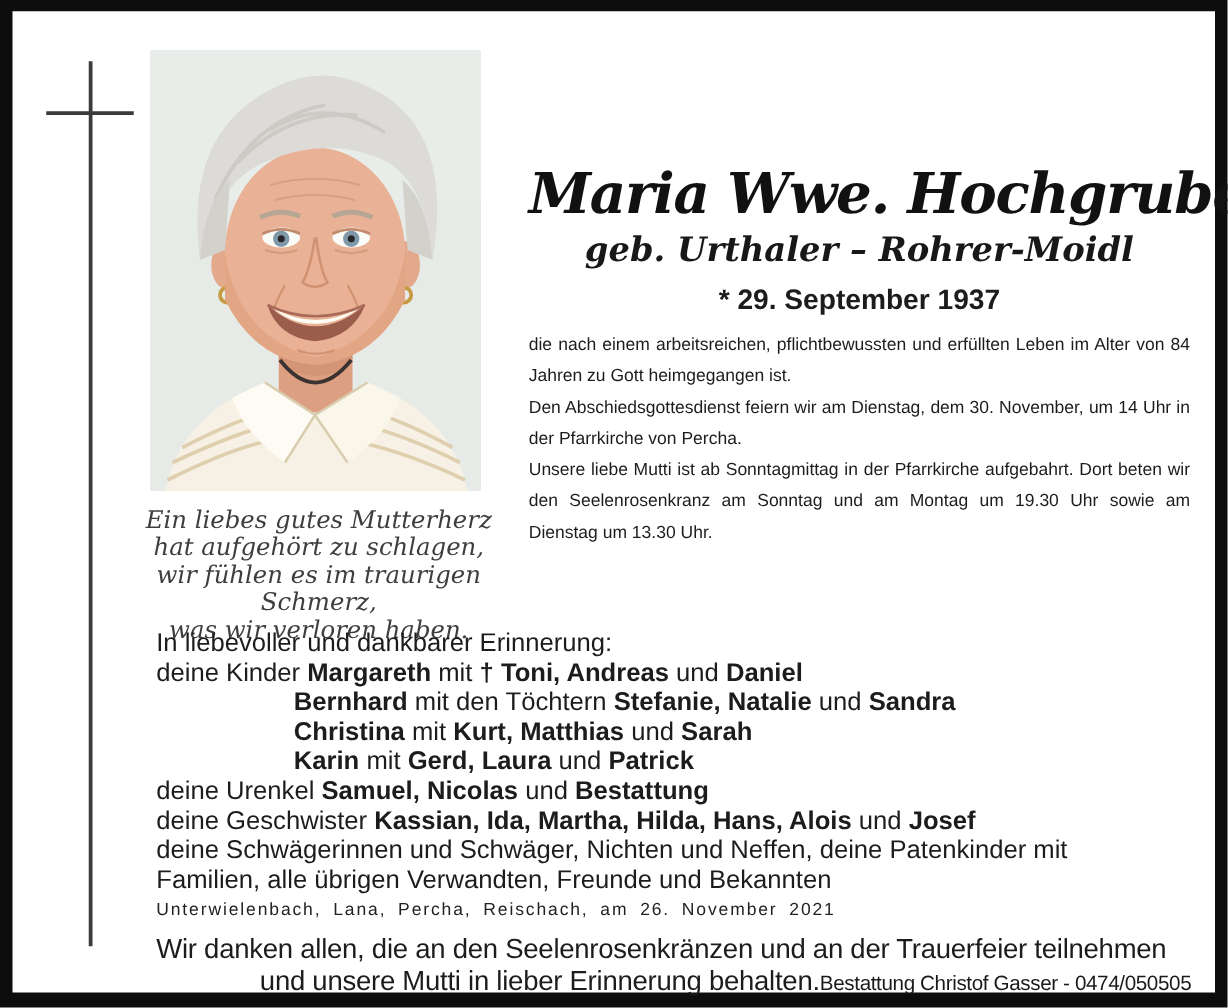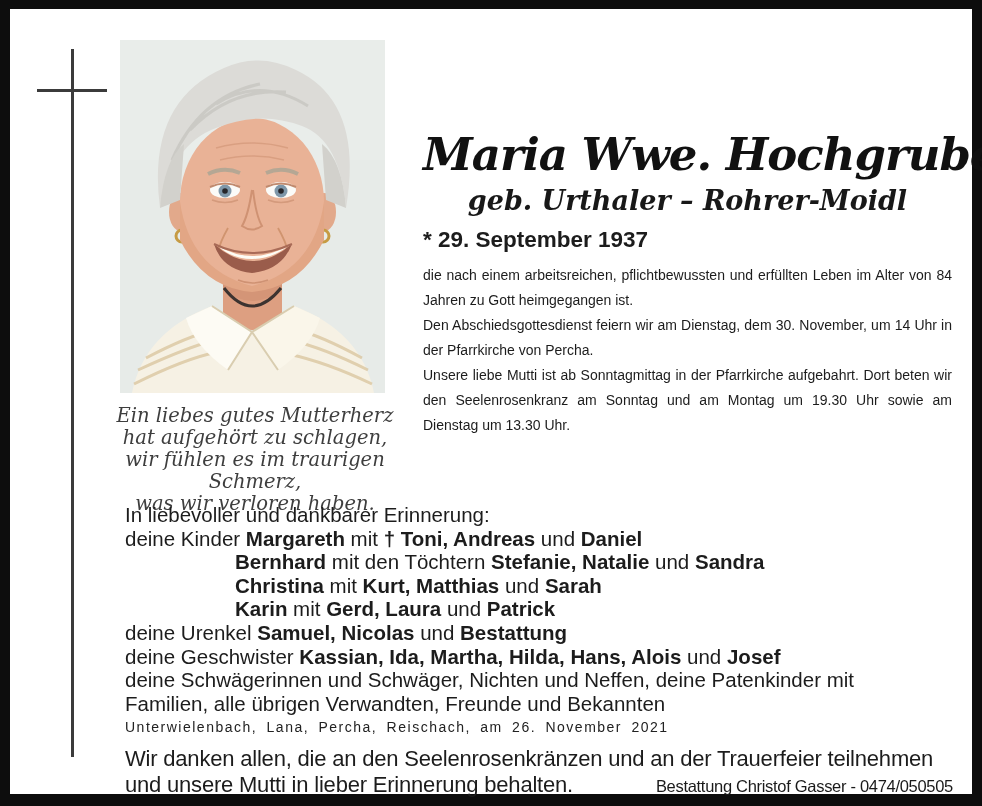--- a/index.html
+++ b/index.html
@@ -35,37 +35,37 @@
     font-family:"DejaVu Serif",serif;font-style:italic;font-weight:bold;
     font-size:45px;line-height:52px;color:#111;
     letter-spacing:-1px;white-space:nowrap;
   }
   .maiden{
     top:176px;text-align:center;
     font-family:"DejaVu Serif",serif;font-style:italic;font-weight:600;
     font-size:27px;line-height:32px;color:#181818;
   }
   .dates{
-    top:218px;display:flex;justify-content:flex-start;gap:34px;
+    top:218px;display:flex;justify-content:center;gap:34px;
     font-weight:bold;font-size:22.5px;white-space:nowrap;
   }
   .paras{top:254px;}
   .paras p{margin:0;text-align:justify;font-size:14px;line-height:25px;}
 
   .family{position:absolute;left:115px;top:494px;width:772px;font-size:20.5px;line-height:23.6px;}
   .family .indent{padding-left:110px;}
   .family b{font-weight:bold;}
 
   .places{
     position:absolute;left:115px;top:710px;width:830px;
     font-size:14px;letter-spacing:1.5px;word-spacing:4px;color:#222;
     white-space:nowrap;
   }
   .thanks{position:absolute;left:115px;top:737px;width:828px;font-size:22px;line-height:25.5px;letter-spacing:-0.2px;}
-  .thanks-row{display:flex;justify-content:space-between;align-items:baseline;}
+  .thanks-row{display:flex;justify-content:flex-end;align-items:baseline;}
   .funeral{font-size:16.5px;letter-spacing:-0.3px;color:#1a1a1a;white-space:nowrap;}
 </style>
 </head>
 <body>
 
 <div class="card">
 
   <div>
     <div class="cross-v"></div>
     <div class="cross-h"></div>

